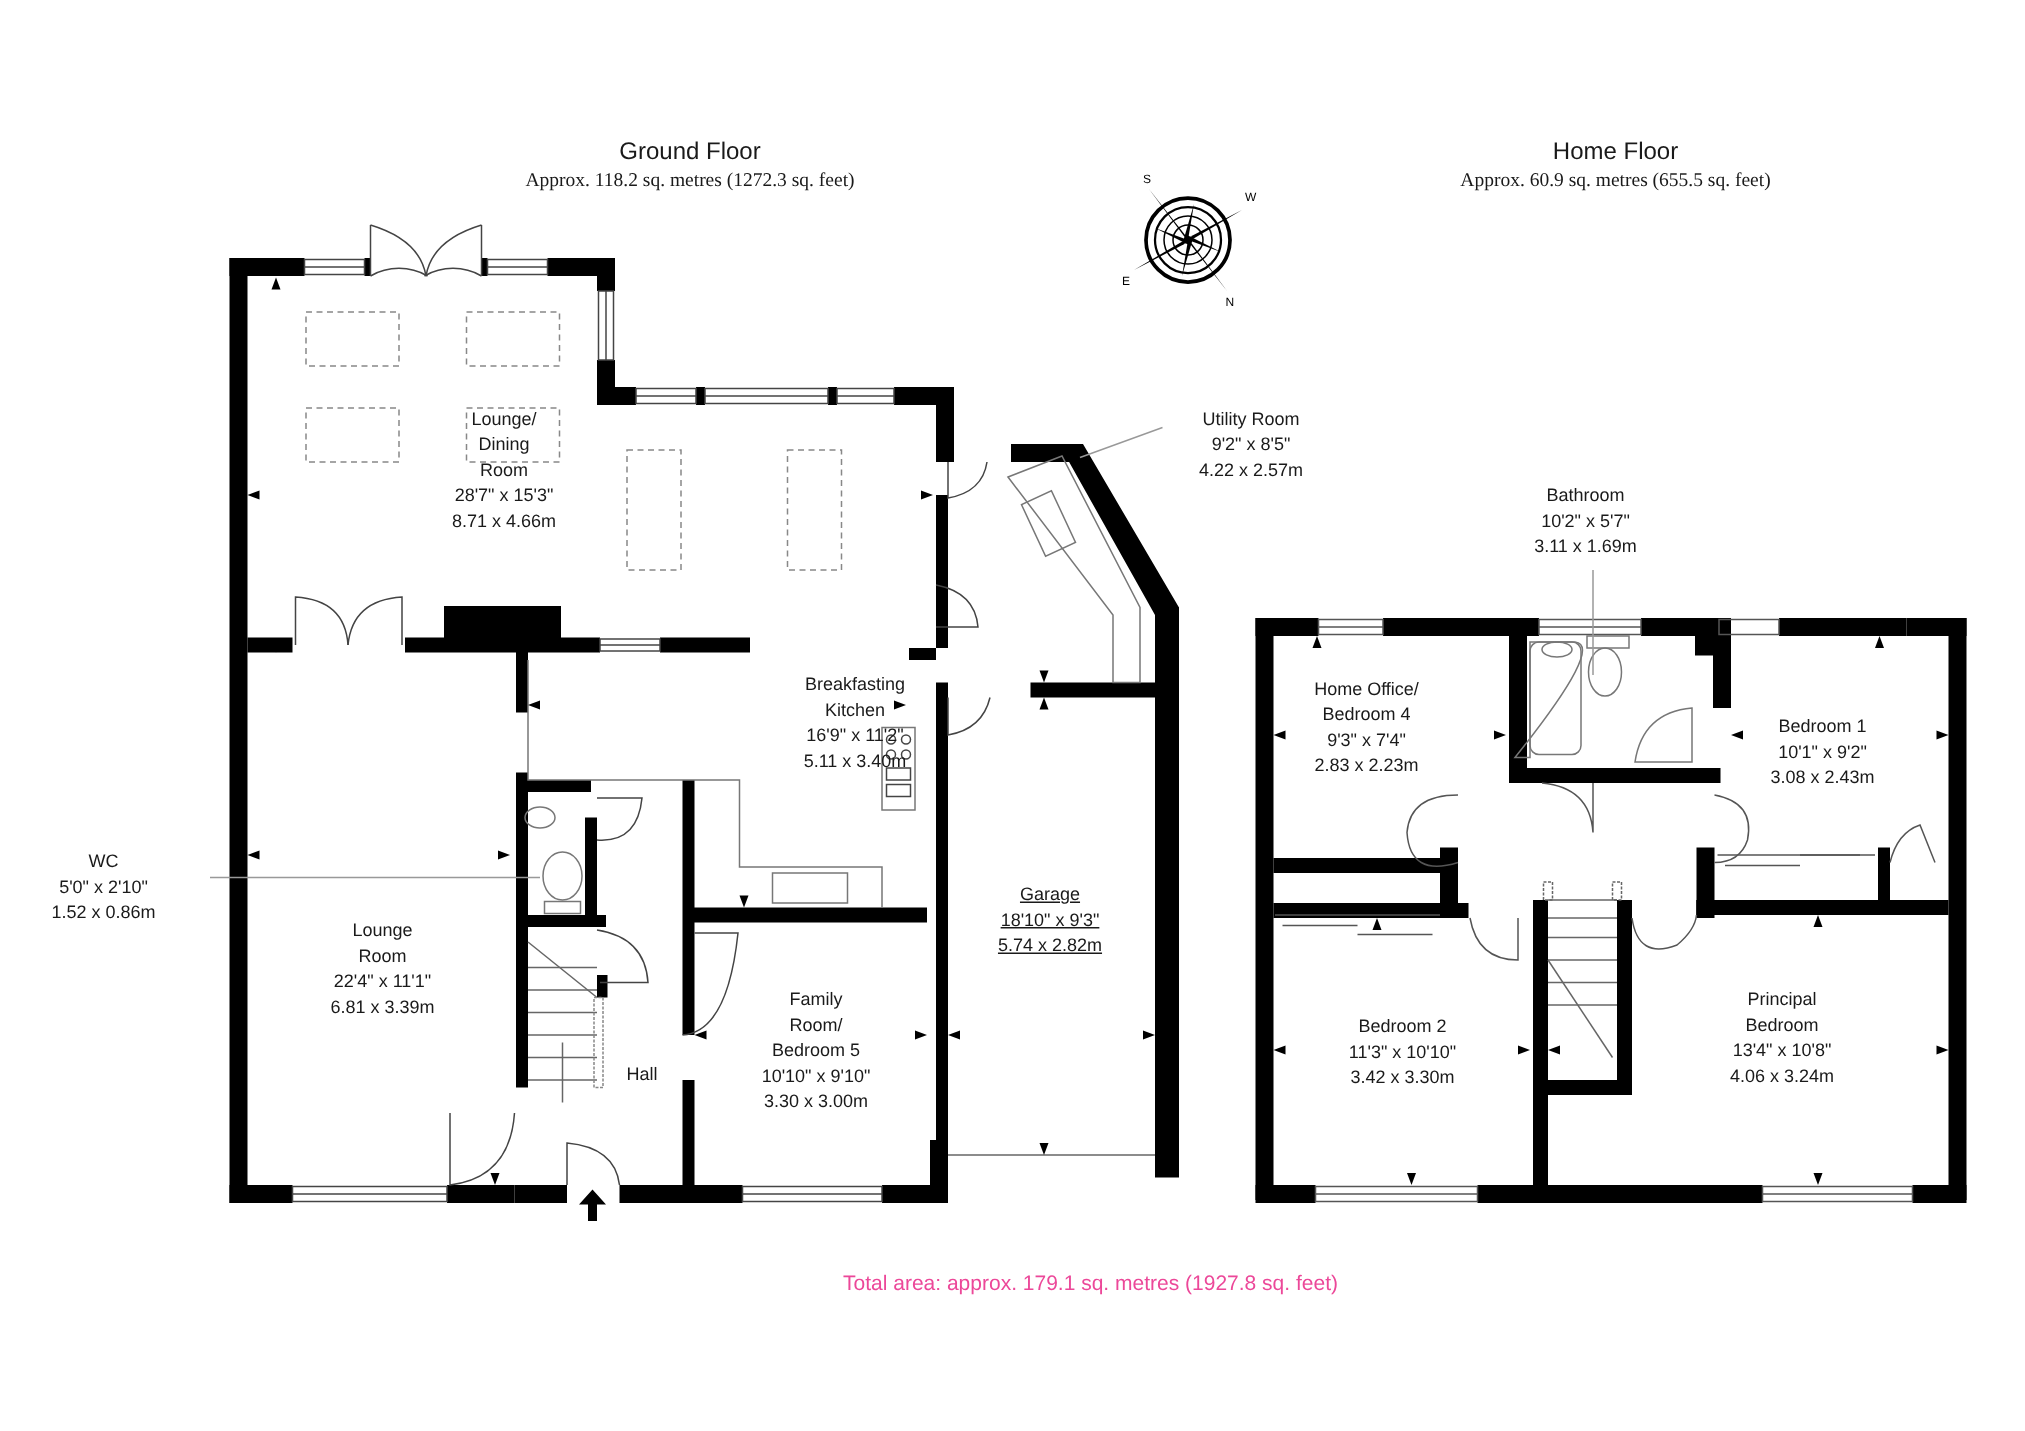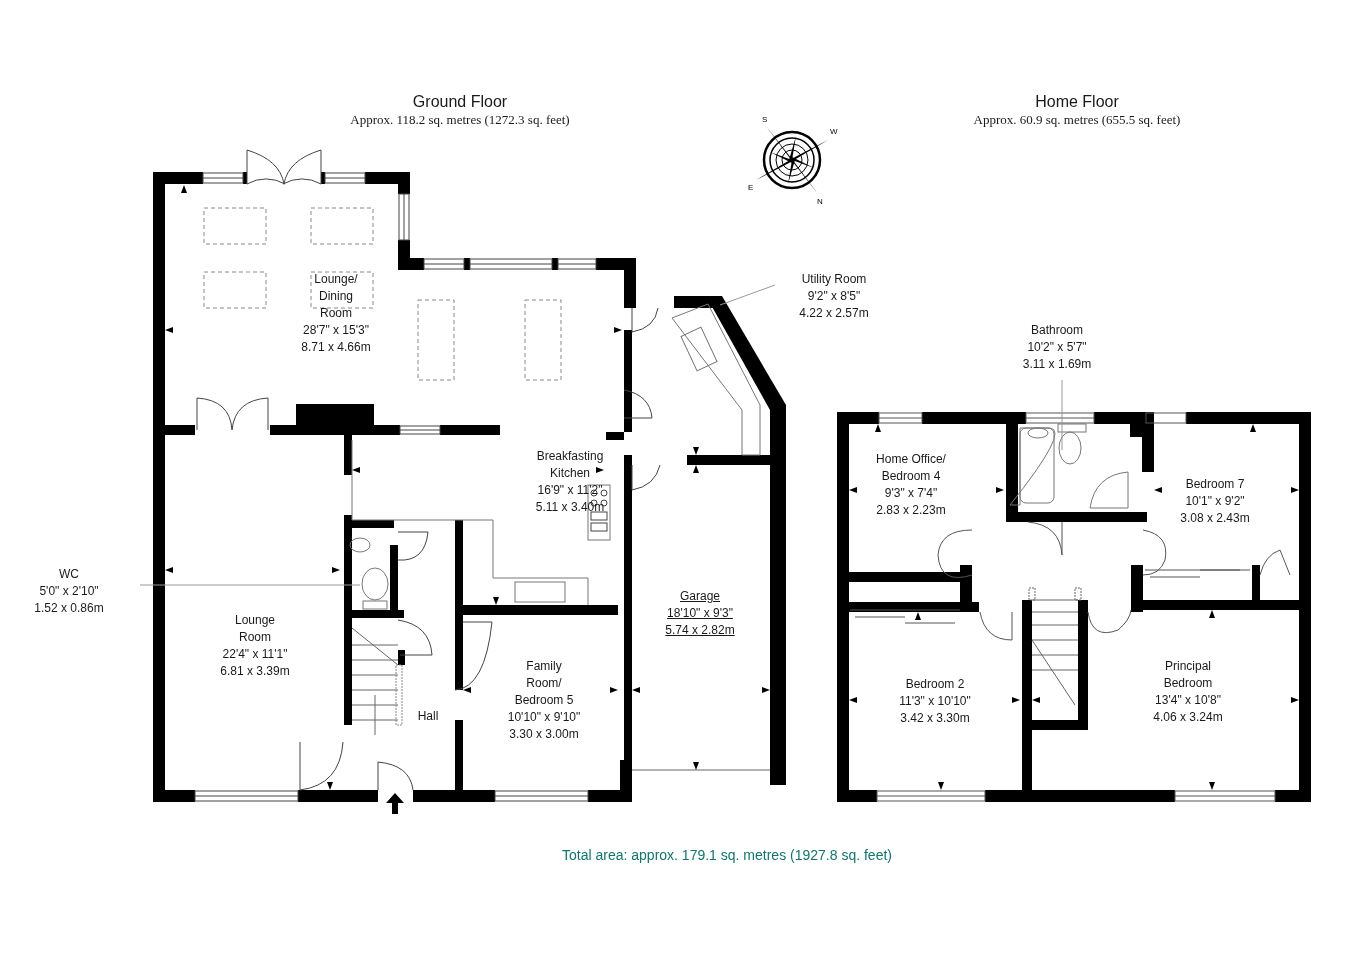--- a/index.html
+++ b/index.html
@@ -2,21 +2,21 @@
 <html><head>
 <meta charset="utf-8">
 <style>
   html, body { margin:0; padding:0; background:#ffffff; }
   body { width:1350px; height:954px; position:relative; overflow:hidden; font-family:"Liberation Sans", sans-serif; color:#111; }
   svg.plan { position:absolute; left:0; top:0; }
   .lbl { position:absolute; text-align:center; font-family:"Liberation Sans", sans-serif; font-size:12px; line-height:17px; color:#1a1a1a; white-space:nowrap; transform:translateX(-50%); }
   .floor-title { position:absolute; text-align:center; transform:translateX(-50%); white-space:nowrap; }
   .floor-title .t { font-family:"Liberation Sans", sans-serif; font-size:16px; line-height:20px; color:#1a1a1a; }
   .floor-title .a { font-family:"Liberation Serif", serif; font-size:13px; line-height:16px; color:#1a1a1a; }
-  .total { position:absolute; left:727px; top:847px; transform:translateX(-50%); font-size:14px; white-space:nowrap; color:#0f766e; }
+  .total { position:absolute; left:727px; top:847px; transform:translateX(-50%); font-size:14px; white-space:nowrap; color:#ec4899; }
 </style>
 </head>
 <body>
 
 <svg class="plan" width="1350" height="954" viewBox="0 0 1350 954">
 
   <g fill="#000">
 
     <rect x="153" y="172" width="12" height="630"></rect>
 
@@ -341,21 +341,21 @@
   <div>10'2" x 5'7"</div>
   <div>3.11 x 1.69m</div>
 </div>
 <div class="lbl" style="left:911px; top:451px;">
   <div>Home Office/</div>
   <div>Bedroom 4</div>
   <div>9'3" x 7'4"</div>
   <div>2.83 x 2.23m</div>
 </div>
 <div class="lbl" style="left:1215px; top:476px;">
-  <div>Bedroom 7</div>
+  <div>Bedroom 1</div>
   <div>10'1" x 9'2"</div>
   <div>3.08 x 2.43m</div>
 </div>
 <div class="lbl" style="left:935px; top:676px;">
   <div>Bedroom 2</div>
   <div>11'3" x 10'10"</div>
   <div>3.42 x 3.30m</div>
 </div>
 <div class="lbl" style="left:1188px; top:658px;">
   <div>Principal</div>

